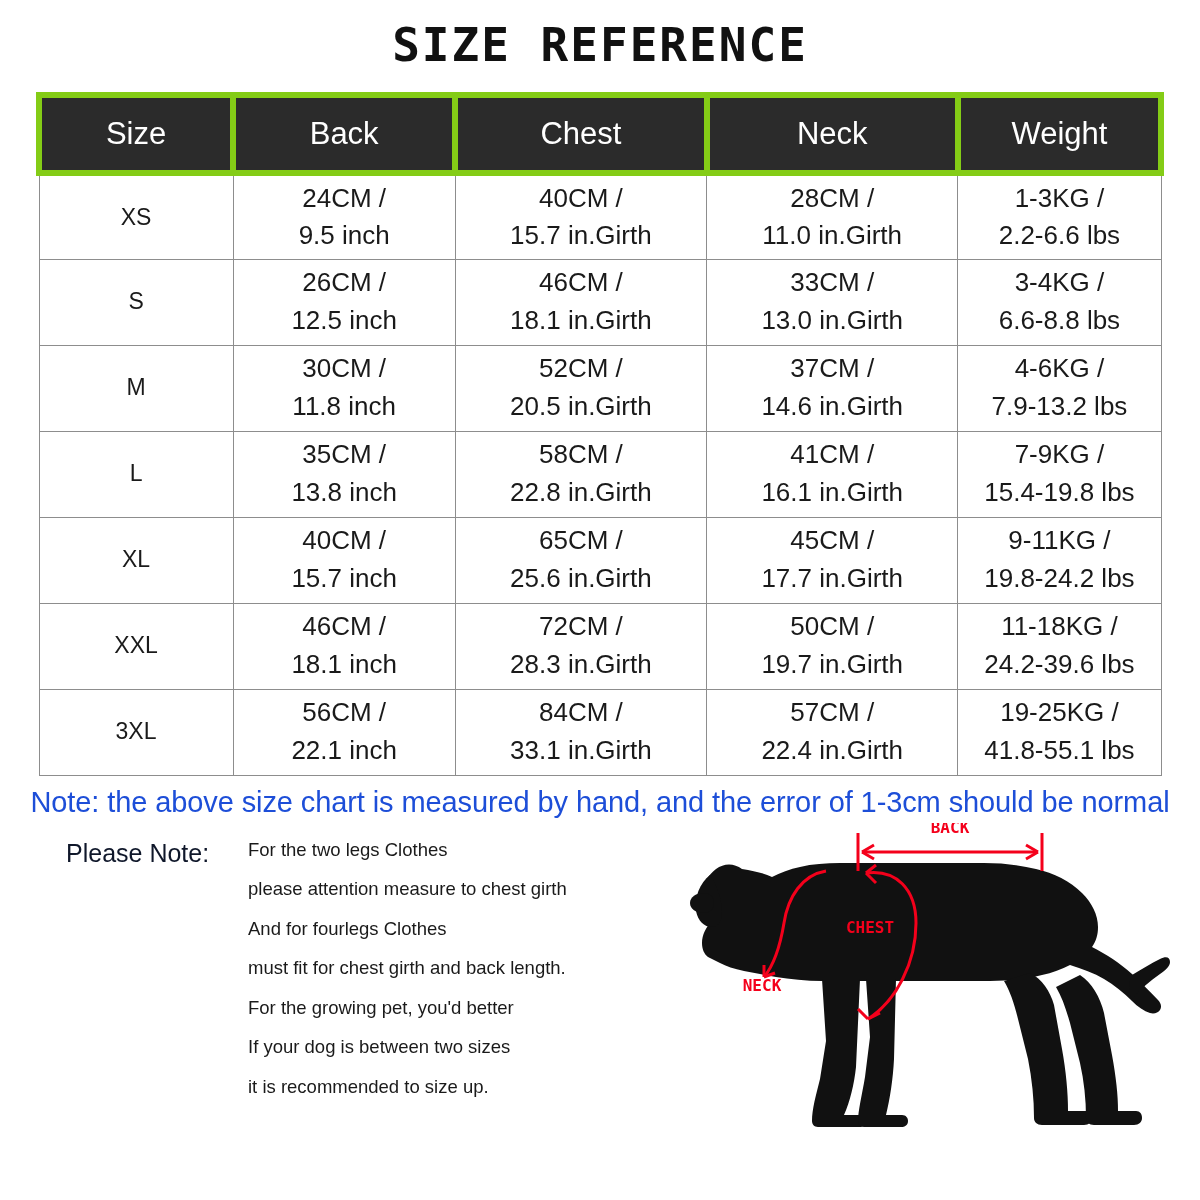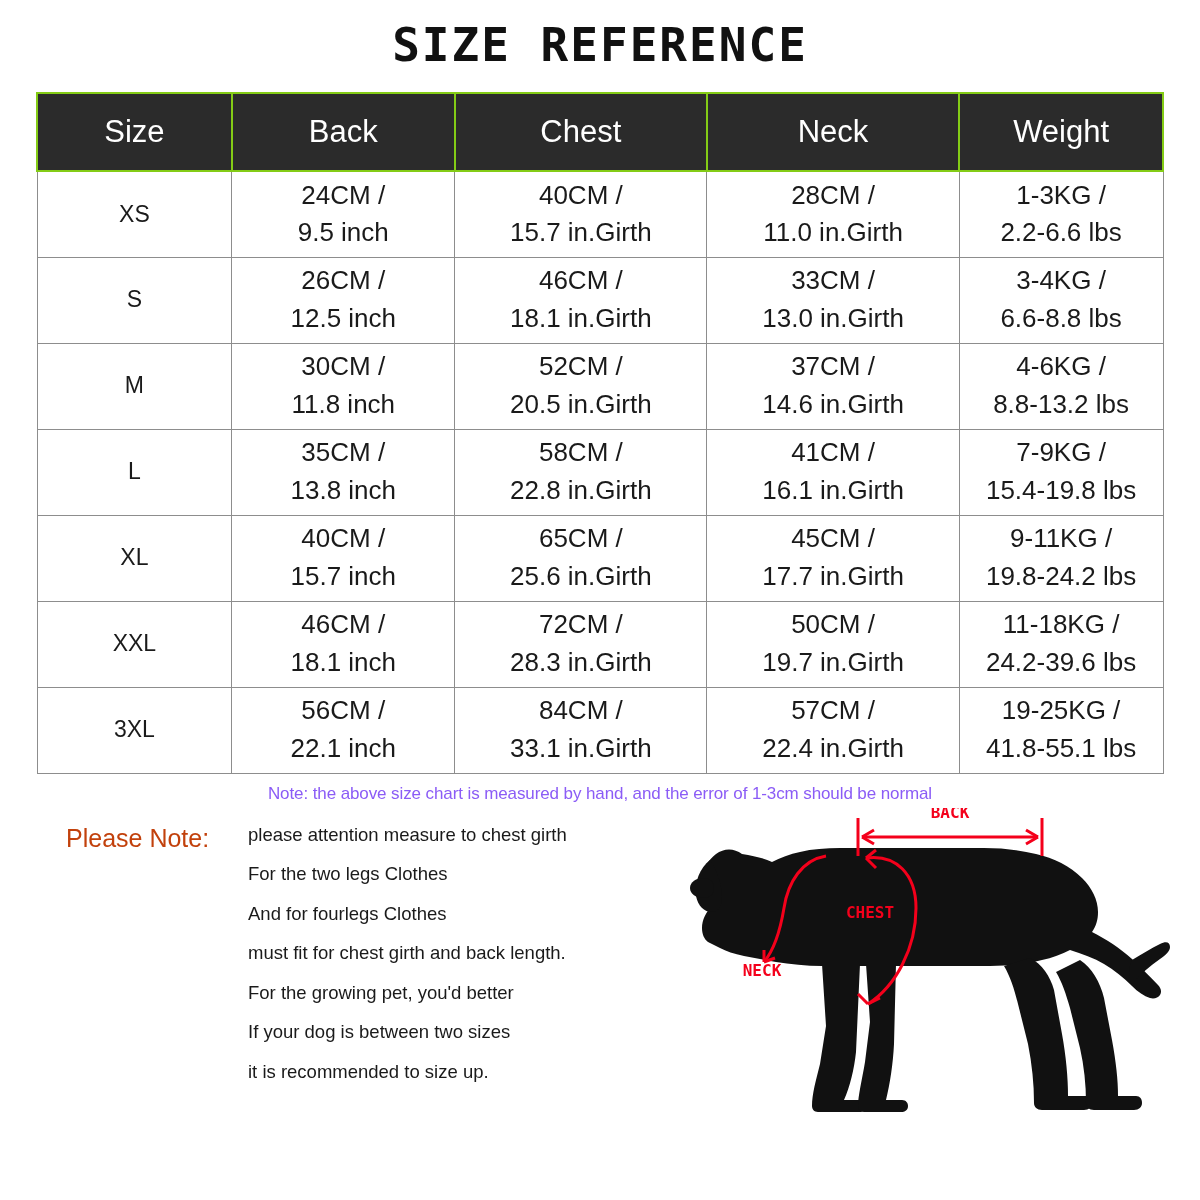--- a/index.html
+++ b/index.html
@@ -39,21 +39,21 @@
     table-layout: fixed;
   }
   table.size-table thead th {
     background: #2b2b2b;
     color: #ffffff;
     font-size: 31px;
     font-weight: normal;
     height: 78px;
     text-align: center;
     vertical-align: middle;
-    border: 2px solid #84cc16;
+    border: 6px solid #84cc16;
   }
   table.size-table thead th.col-size { width: 17.3%; }
   table.size-table thead th.col-back { width: 19.8%; }
   table.size-table thead th.col-chest { width: 22.4%; }
   table.size-table thead th.col-neck  { width: 22.4%; }
   table.size-table thead th.col-weight { width: 18.1%; }
 
   table.size-table td {
     border: 1px solid #8d8d8d;
     text-align: center;
@@ -64,39 +64,39 @@
     color: #1a1a1a;
     padding: 2px 4px;
   }
   table.size-table td.size-cell {
     font-size: 23px;
   }
   .cell-line { display: block; white-space: nowrap; }
 
   
   .red-note {
-    color: #8b5cf6;
-    font-size: 17px;
+    color: #1d4ed8;
+    font-size: 29px;
     text-align: center;
     margin-top: 10px;
     letter-spacing: -0.1px;
   }
 
   
   .bottom {
     position: relative;
     margin-top: 14px;
     height: 320px;
   }
   .please-note {
     position: absolute;
     left: 66px;
     top: 6px;
     font-size: 25px;
-    color: #c2410c;
+    color: #0f172a;
     white-space: nowrap;
   }
   .note-lines {
     position: absolute;
     left: 248px;
     top: 8px;
     width: 420px;
   }
   .note-lines .nl {
     font-size: 18.5px;
@@ -183,21 +183,21 @@
           <td>
             <span class="cell-line">52CM /</span>
             <span class="cell-line">20.5 in.Girth</span>
           </td>
           <td>
             <span class="cell-line">37CM /</span>
             <span class="cell-line">14.6 in.Girth</span>
           </td>
           <td>
             <span class="cell-line">4-6KG /</span>
-            <span class="cell-line">8.8-13.2 lbs</span>
+            <span class="cell-line">7.9-13.2 lbs</span>
           </td>
         </tr>
         <tr>
           <td class="size-cell">L</td>
           <td>
             <span class="cell-line">35CM /</span>
             <span class="cell-line">13.8 inch</span>
           </td>
           <td>
             <span class="cell-line">58CM /</span>
@@ -272,22 +272,22 @@
       </tbody>
     </table>
   </div>
 
   <div class="red-note">Note: the above size chart is measured by hand, and the error of 1-3cm should be normal</div>
 
   <div class="bottom">
     <div class="please-note">Please Note:</div>
 
     <div class="note-lines">
+      <div class="nl">For the two legs Clothes</div>
       <div class="nl">please attention measure to chest girth</div>
-      <div class="nl">For the two legs Clothes</div>
       <div class="nl">And for fourlegs Clothes</div>
       <div class="nl">must fit for chest girth and back length.</div>
       <div class="nl gap-top">For the growing pet, you'd better</div>
       <div class="nl">If your dog is between two sizes</div>
       <div class="nl">it is recommended to size up.</div>
     </div>
 
     <div class="dog-figure">
       <svg width="480" height="320" viewBox="0 0 480 320" xmlns="http://www.w3.org/2000/svg">
 

